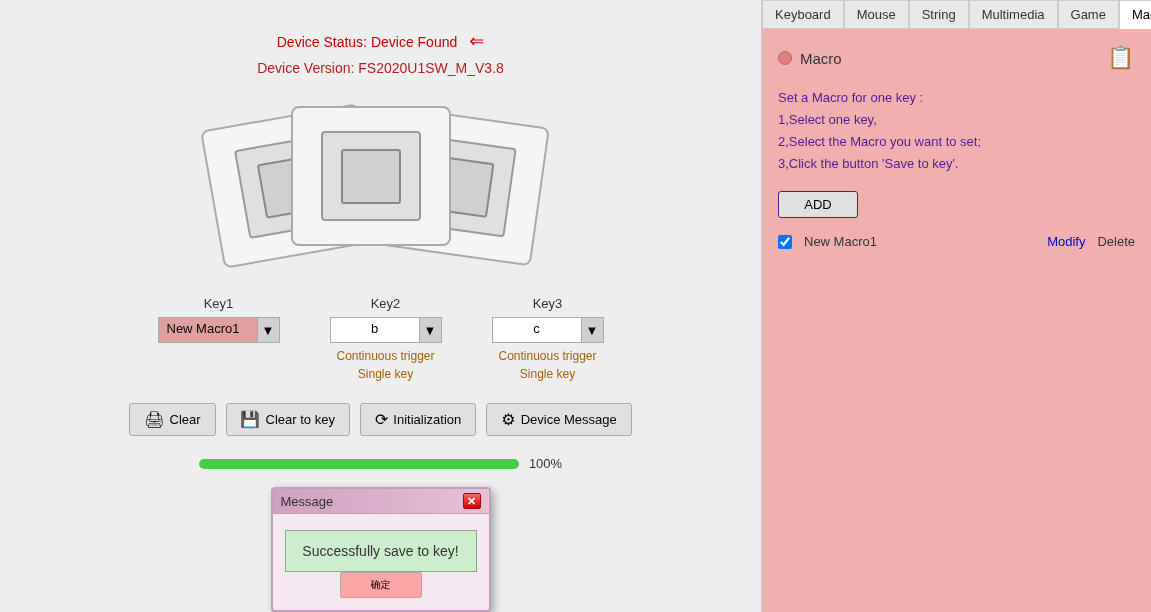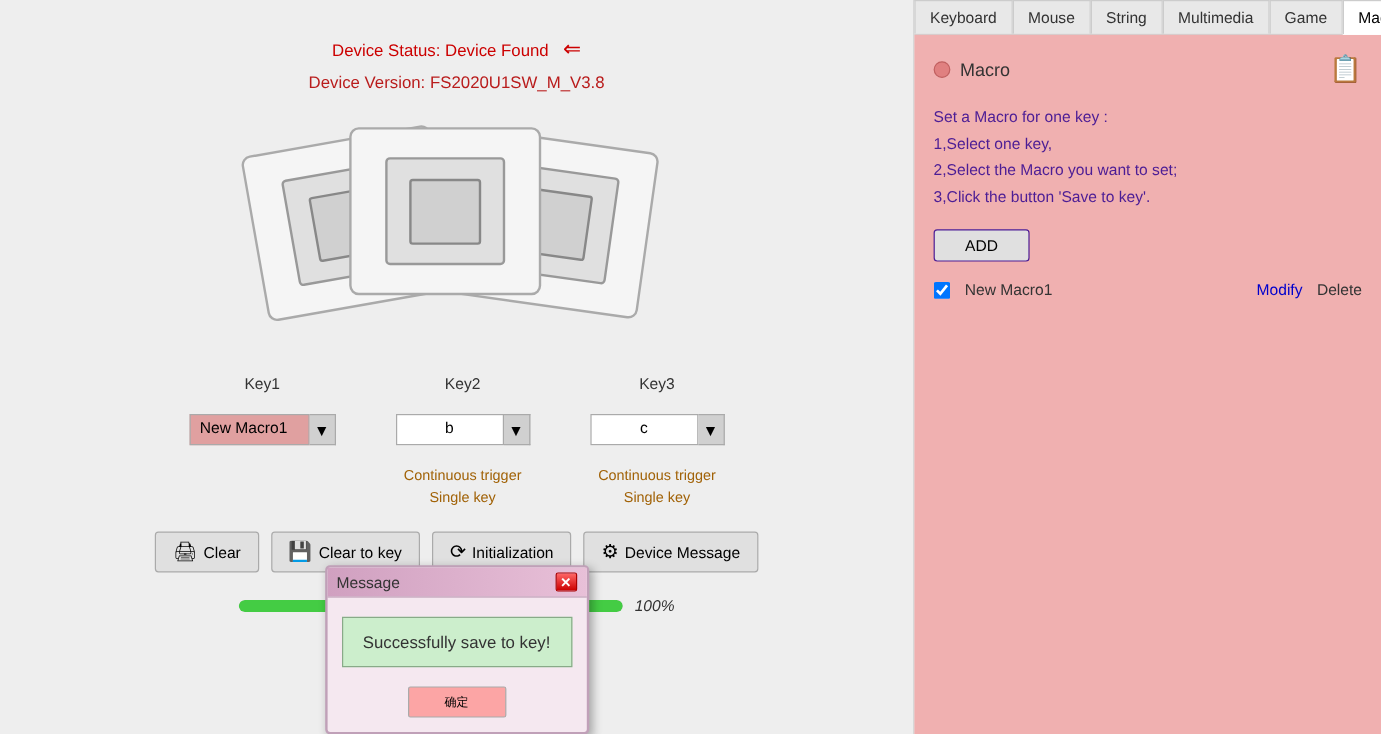--- a/index.html
+++ b/index.html
@@ -86,22 +86,21 @@
     .keys-section {
       display: flex;
       gap: 50px;
       margin-top: 10px;
       align-items: flex-start;
     }
     .key-group {
       display: flex;
       flex-direction: column;
       align-items: center;
-      gap: 16px;
-      margin-top: 16px;
+      gap: 4px;
     }
     .key-label {
       font-size: 13px;
       color: #333;
       margin-bottom: 2px;
     }
     .key-select-wrapper {
       display: flex;
       align-items: center;
       gap: 0;
@@ -158,21 +157,20 @@
       font-size: 13px;
     }
     .btn-icon { font-size: 16px; }
 
     
     .progress-section {
       margin-top: 20px;
       display: flex;
       align-items: center;
       gap: 10px;
-      font-style: italic;
     }
     .progress-bar-bg {
       width: 320px;
       height: 10px;
       background: #ccc;
       border-radius: 5px;
       overflow: hidden;
     }
     .progress-bar-fill {
       height: 100%;
@@ -331,21 +329,20 @@
       justify-content: center;
       color: white;
       font-size: 11px;
       font-weight: bold;
     }
     .dialog-body {
       padding: 16px 12px 12px;
       display: flex;
       flex-direction: column;
       align-items: center;
-      gap: 16px;
     }
     .dialog-message-box {
       width: 100%;
       background: #cceecc;
       border: 1px solid #88aa88;
       padding: 12px;
       text-align: center;
       font-size: 14px;
       color: #333;
     }

